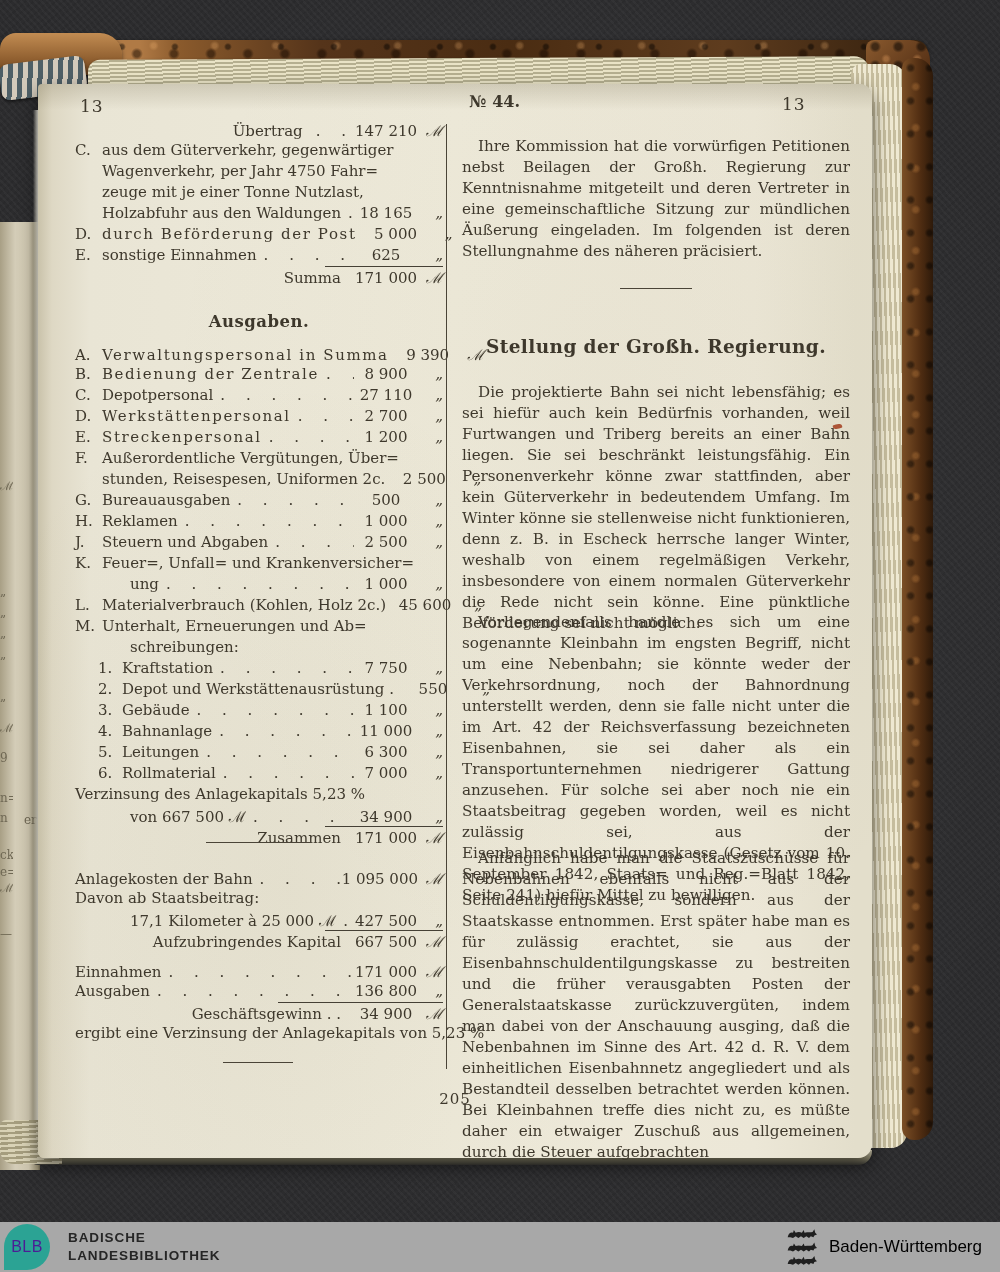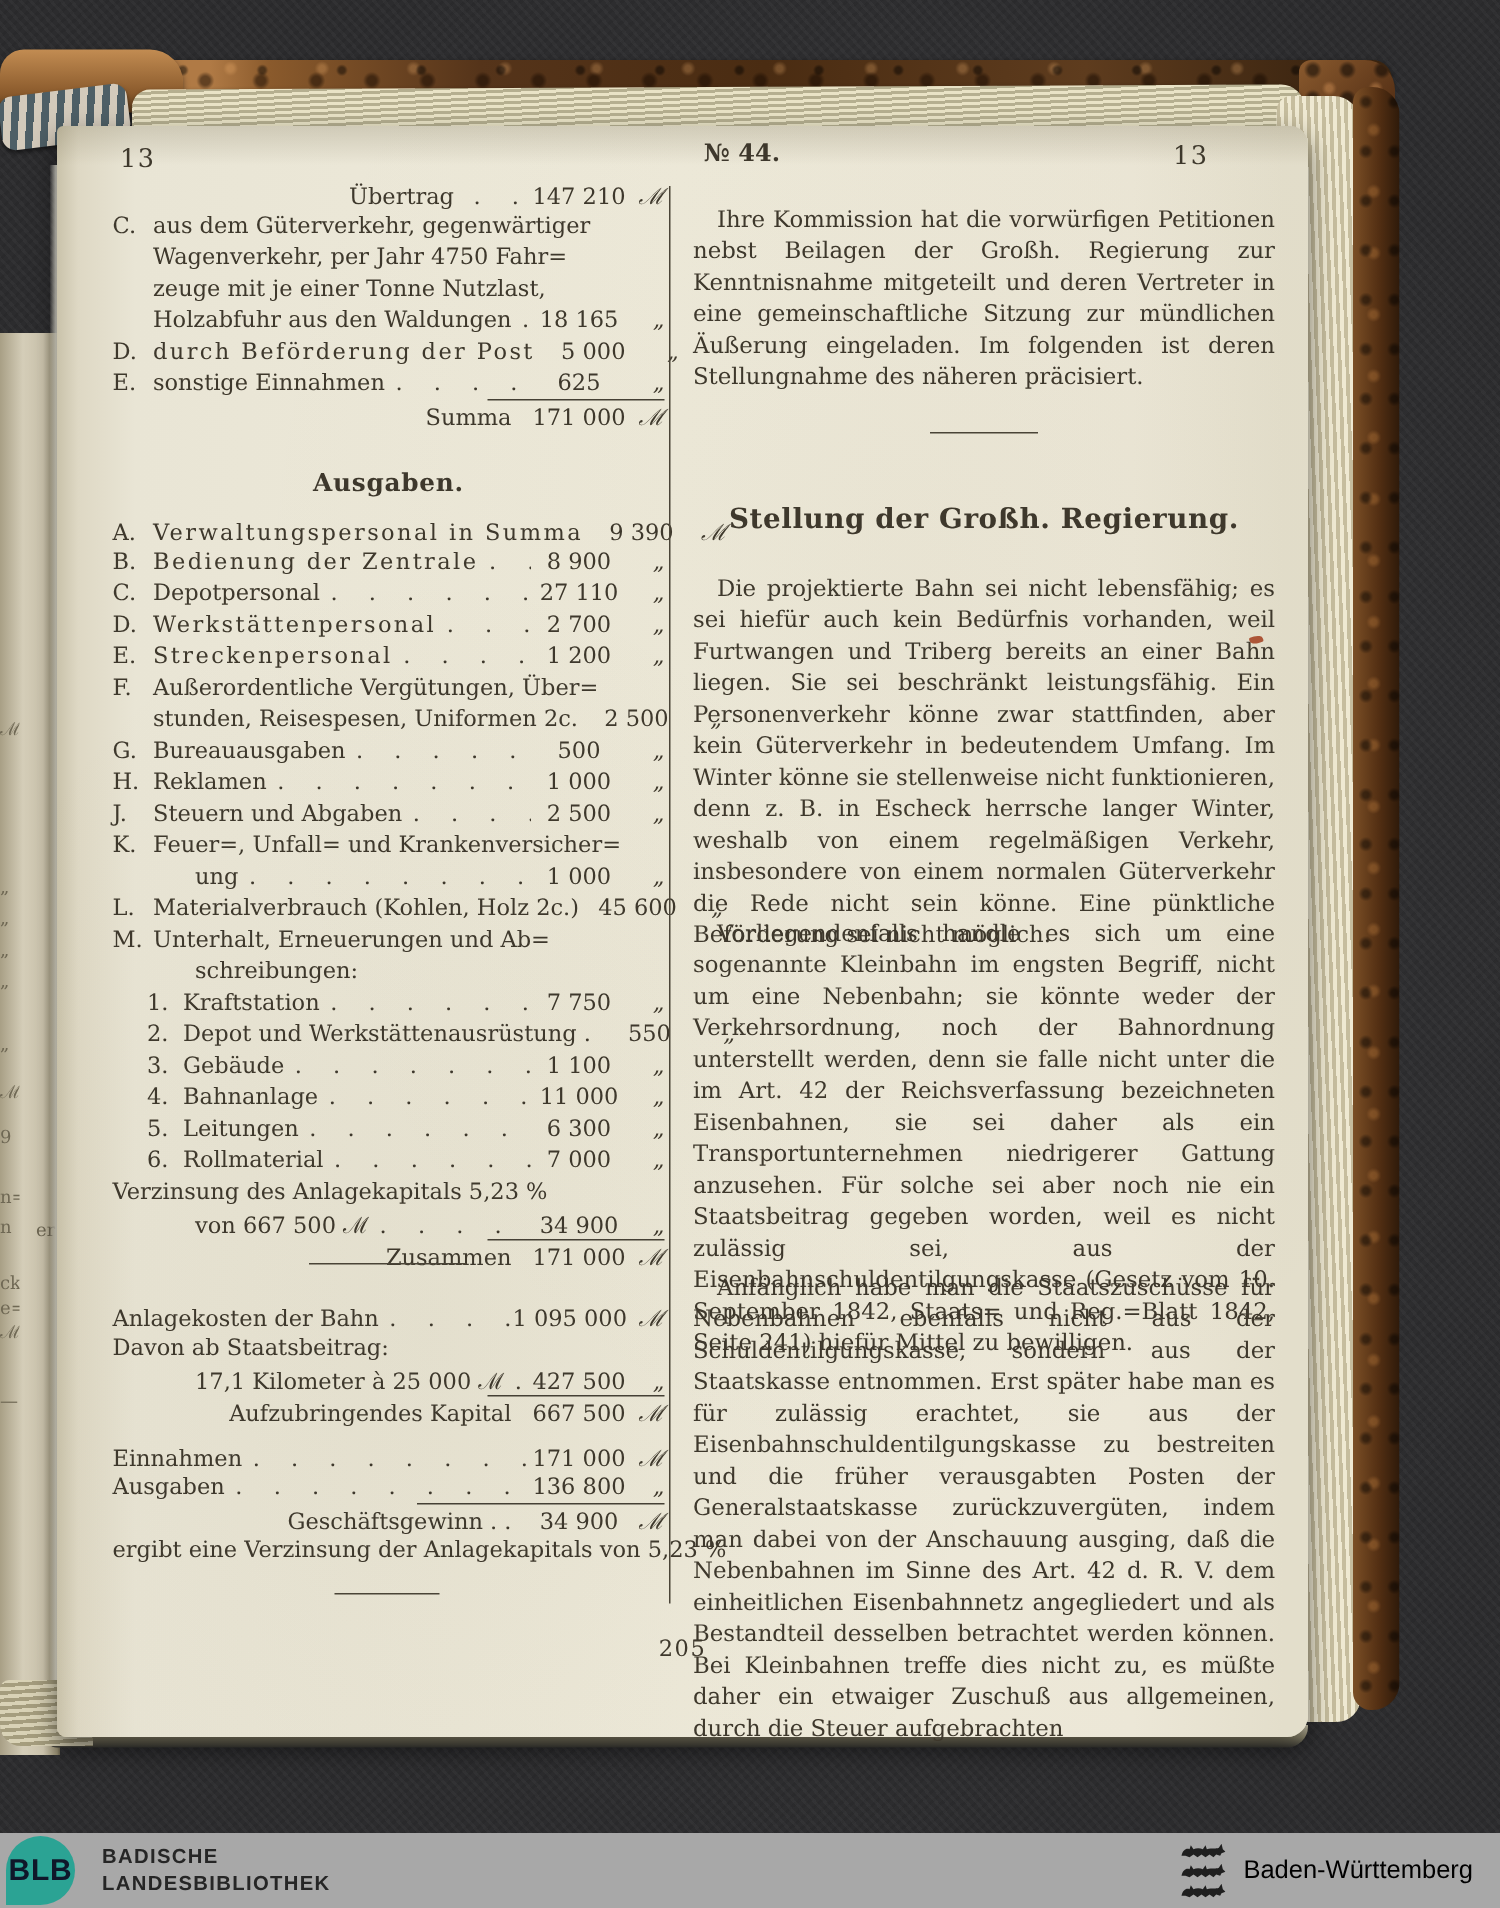--- a/index.html
+++ b/index.html
@@ -83,21 +83,21 @@
   .rc p{margin:0;text-indent:16px;}
   .rc-h{font-size:18.5px;font-weight:700;text-align:center;letter-spacing:.4px;}
   .folio-bottom{text-align:center;font-size:15px;letter-spacing:1px;}
   .ink-mark{left:833px;top:424px;width:9px;height:5px;background:#a23d1d;border-radius:1px 60% 1px 60%;transform:rotate(-18deg);opacity:.85;}
 
   
   .footer{left:0;top:1222px;width:1000px;height:50px;background:#a8a8a8;display:flex;align-items:center;
     font-family:"Liberation Sans","DejaVu Sans",sans-serif;}
   .blb-badge{position:relative;margin-left:4px;width:46px;height:46px;border-radius:50% 50% 50% 0;
     background:#2ba394;display:flex;align-items:center;justify-content:center;}
-  .blb-badge span{color:#0f172a;font-weight:700;font-size:20px;letter-spacing:.5px;}
+  .blb-badge span{color:#4c1d95;font-weight:400;font-size:16px;letter-spacing:.5px;}
   .libname{margin-left:18px;color:#262626;font-weight:700;font-size:13.5px;letter-spacing:.9px;line-height:1.3;}
   .footer-right{margin-left:auto;margin-right:18px;display:flex;align-items:center;gap:12px;}
   .crest{width:32px;height:44px;}
   .bw-label{color:#000000;font-size:17px;font-weight:500;}
 </style>
 </head>
 <body>
 
 <div class="stage">
 

